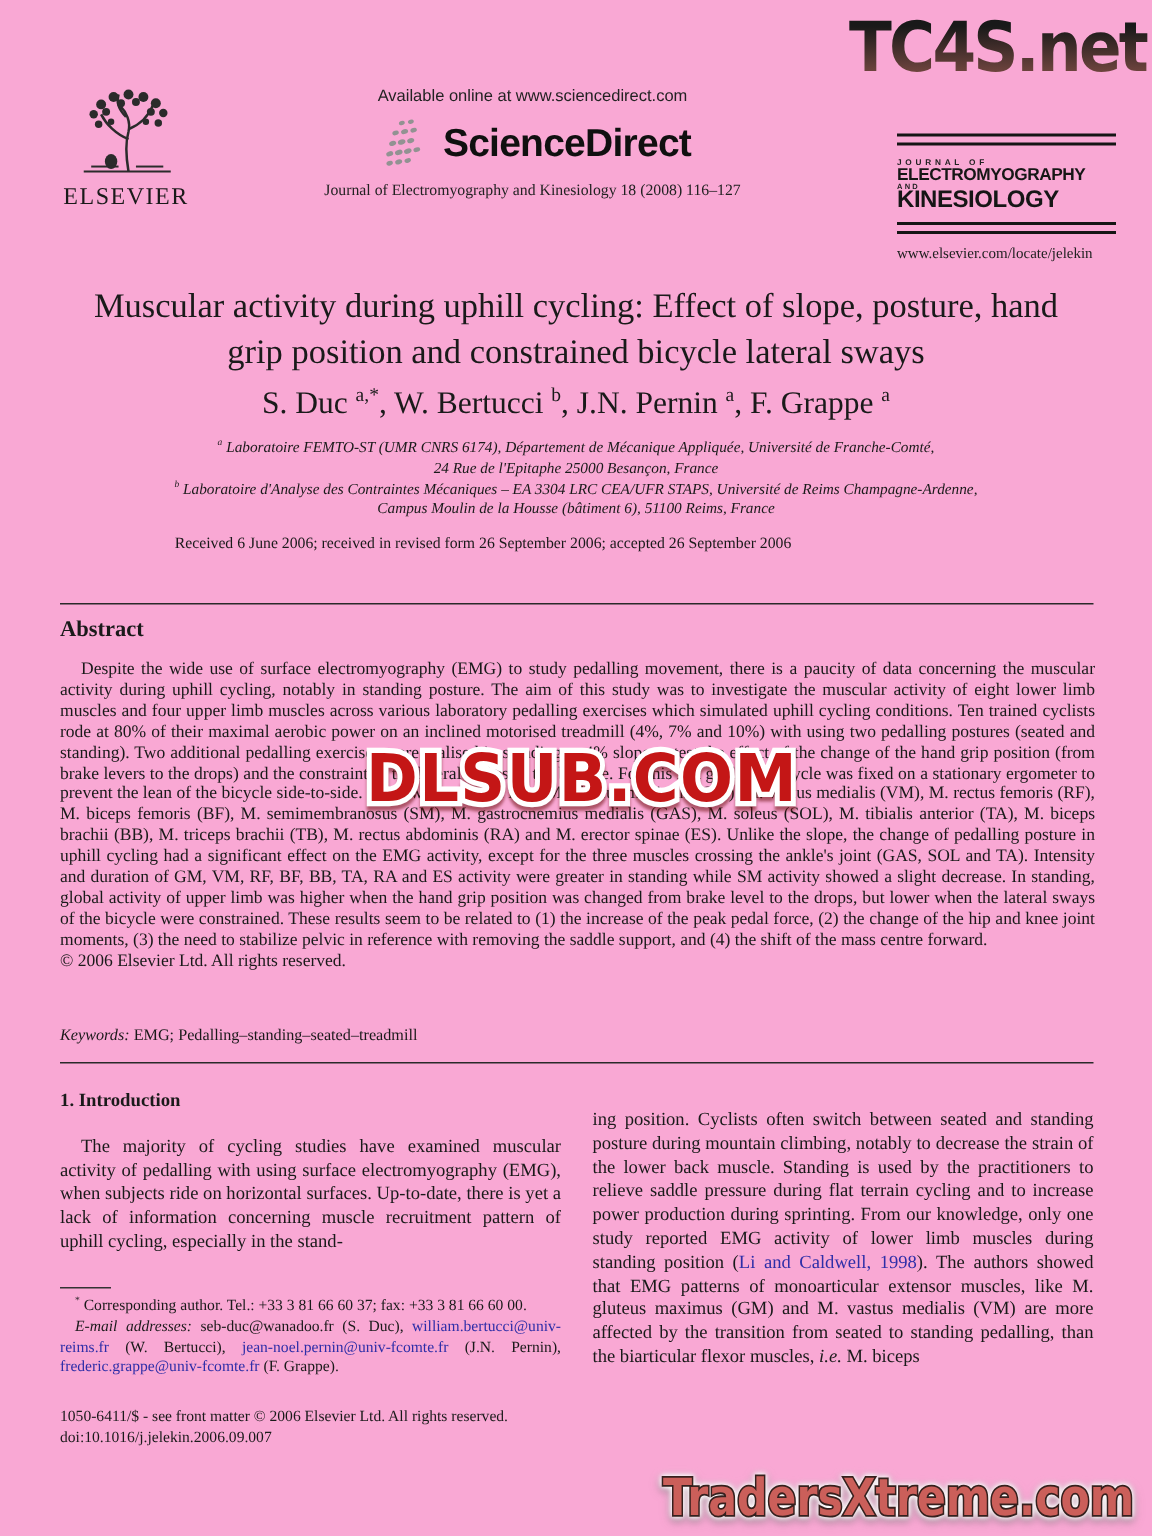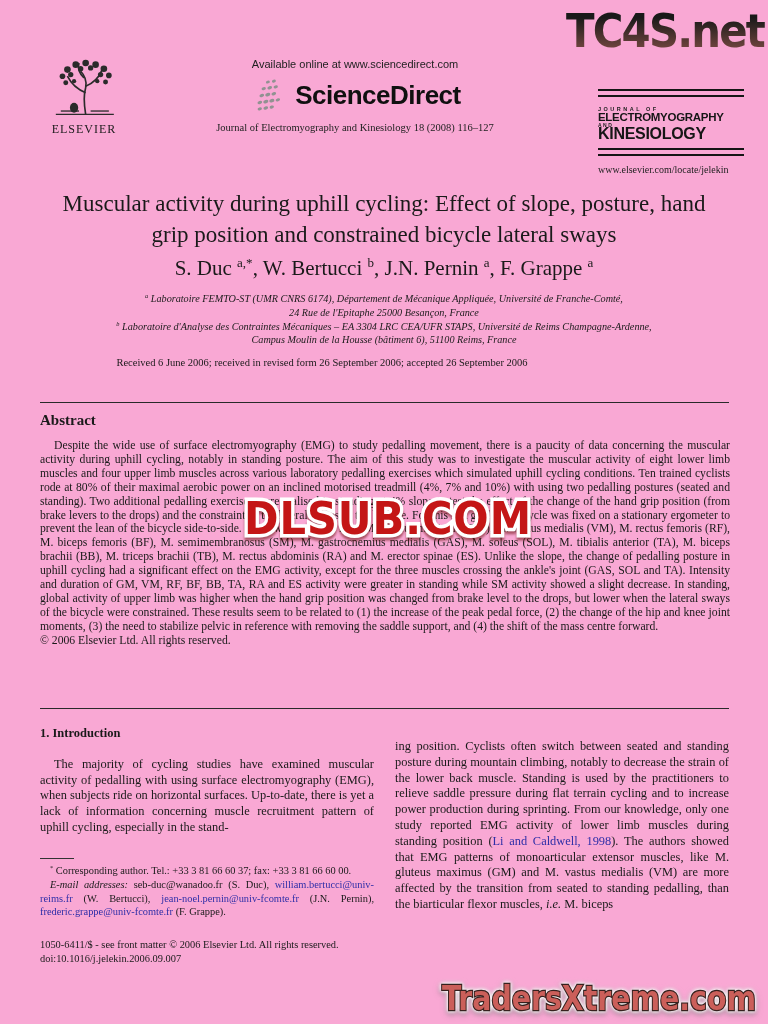--- a/index.html
+++ b/index.html
@@ -10,21 +10,21 @@
   .center{text-align:center;}
   .justify{text-align:justify;}
   .sup{vertical-align:super;font-size:0.62em;line-height:0;}
   .it{font-style:italic;}
   .link{color:#2e2ea8;font-family:Liberation Serif, serif;}
   .rule{border-top:1px solid #2a2a2a;height:0;}
   .double-rule{height:4px;border-top:2px solid #151515;border-bottom:2px solid #151515;}
 
   
   .elsevier-block{left:38px;top:58px;width:92px;text-align:center;}
-  .elsevier-label{font-size:12px;letter-spacing:1px;margin-top:2px;}
+  .elsevier-label{font-size:16px;letter-spacing:1px;margin-top:2px;}
   .center-head{left:180px;top:58px;width:350px;text-align:center;}
   .avail{font-size:11px;color:#222;}
   .sd-row{display:flex;align-items:center;justify-content:center;margin-top:8px;height:34px;}
   .sd-text{font-size:26px;font-weight:600;color:#101010;letter-spacing:-0.5px;margin-left:4px;}
   .journal-citation{font-size:10.5px;margin-top:10px;color:#222;}
   .right-head{left:598px;top:58px;width:146px;text-align:left;margin-top:31px;}
   .jl-of{font-size:5.5px;letter-spacing:2.5px;font-weight:bold;color:#222;margin-top:9px;}
   .jl-main{font-size:11.5px;font-weight:bold;letter-spacing:-0.3px;color:#161616;line-height:11px;}
   .jl-and{font-size:5px;letter-spacing:1.5px;font-weight:bold;color:#222;line-height:5px;}
   .jl-kin{font-size:16px;font-weight:bold;letter-spacing:-0.3px;color:#161616;line-height:11px;margin-bottom:9px;}
@@ -159,20 +159,21 @@
     <div><span>Campus Moulin de la Housse (bâtiment 6), 51100 Reims, France</span></div>
   </div>
   <div class="abs received center">Received 6 June 2006; received in revised form 26 September 2006; accepted 26 September 2006</div>
 
   <div class="abs rule rule-abstract-top"></div>
   <div class="abs abstract-head">Abstract</div>
   <div class="abs abstract-body justify">
     <p>Despite the wide use of surface electromyography (EMG) to study pedalling movement, there is a paucity of data concerning the muscular activity during uphill cycling, notably in standing posture. The aim of this study was to investigate the muscular activity of eight lower limb muscles and four upper limb muscles across various laboratory pedalling exercises which simulated uphill cycling conditions. Ten trained cyclists rode at 80% of their maximal aerobic power on an inclined motorised treadmill (4%, 7% and 10%) with using two pedalling postures (seated and standing). Two additional pedalling exercises were realised in standing at 4% slope to test the effect of the change of the hand grip position (from brake levers to the drops) and the constraint of the lateral sways of the bicycle. For this last goal, the bicycle was fixed on a stationary ergometer to prevent the lean of the bicycle side-to-side. EMG was recorded from M. gluteus maximus (GM), M. vastus medialis (VM), M. rectus femoris (RF), M. biceps femoris (BF), M. semimembranosus (SM), M. gastrocnemius medialis (GAS), M. soleus (SOL), M. tibialis anterior (TA), M. biceps brachii (BB), M. triceps brachii (TB), M. rectus abdominis (RA) and M. erector spinae (ES). Unlike the slope, the change of pedalling posture in uphill cycling had a significant effect on the EMG activity, except for the three muscles crossing the ankle's joint (GAS, SOL and TA). Intensity and duration of GM, VM, RF, BF, BB, TA, RA and ES activity were greater in standing while SM activity showed a slight decrease. In standing, global activity of upper limb was higher when the hand grip position was changed from brake level to the drops, but lower when the lateral sways of the bicycle were constrained. These results seem to be related to (1) the increase of the peak pedal force, (2) the change of the hip and knee joint moments, (3) the need to stabilize pelvic in reference with removing the saddle support, and (4) the shift of the mass centre forward.</p>
     <p class="abstract-copyright" style="text-indent:0;">© 2006 Elsevier Ltd. All rights reserved.</p>
   </div>
+  <div class="abs keywords"><span class="it">Keywords:</span><span>  EMG; Pedalling–standing–seated–treadmill</span></div>
   <div class="abs rule rule-keywords-bottom"></div>
 
   <div class="abs col col-left">
     <div class="section-heading">1. Introduction</div>
     <div class="justify indent">
       <p>The majority of cycling studies have examined muscular activity of pedalling with using surface electromyography (EMG), when subjects ride on horizontal surfaces. Up-to-date, there is yet a lack of information concerning muscle recruitment pattern of uphill cycling, especially in the stand-</p>
     </div>
   </div>
 
   <div class="abs col col-right justify">

